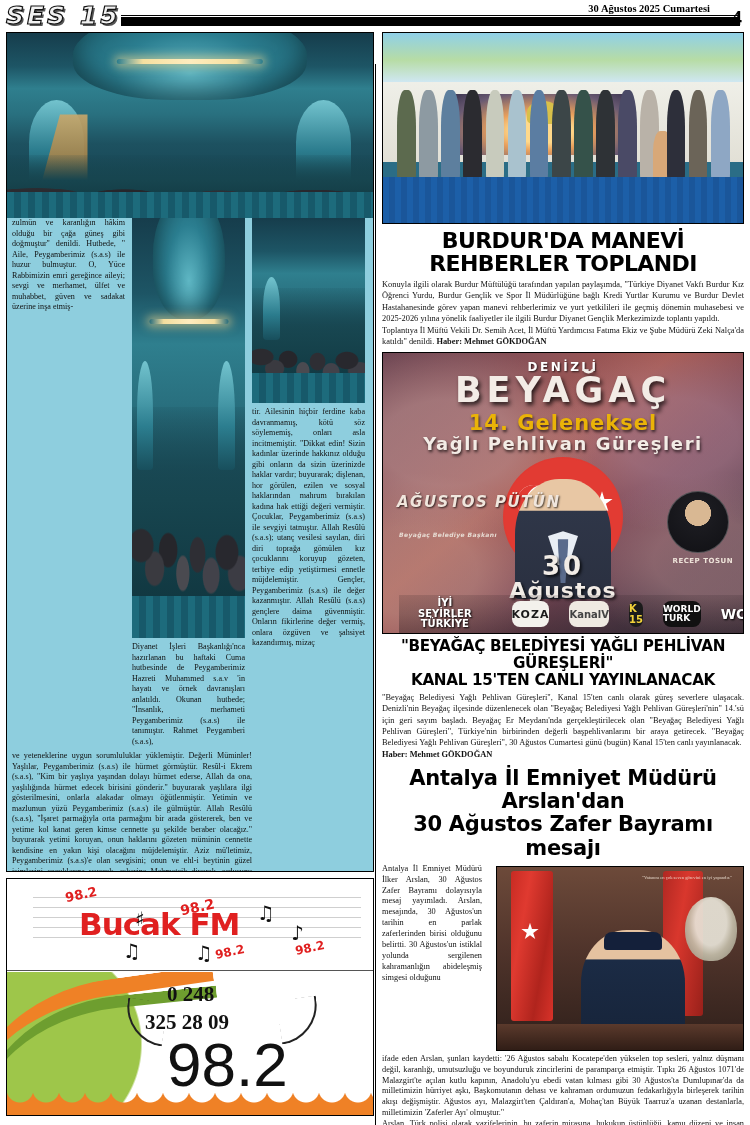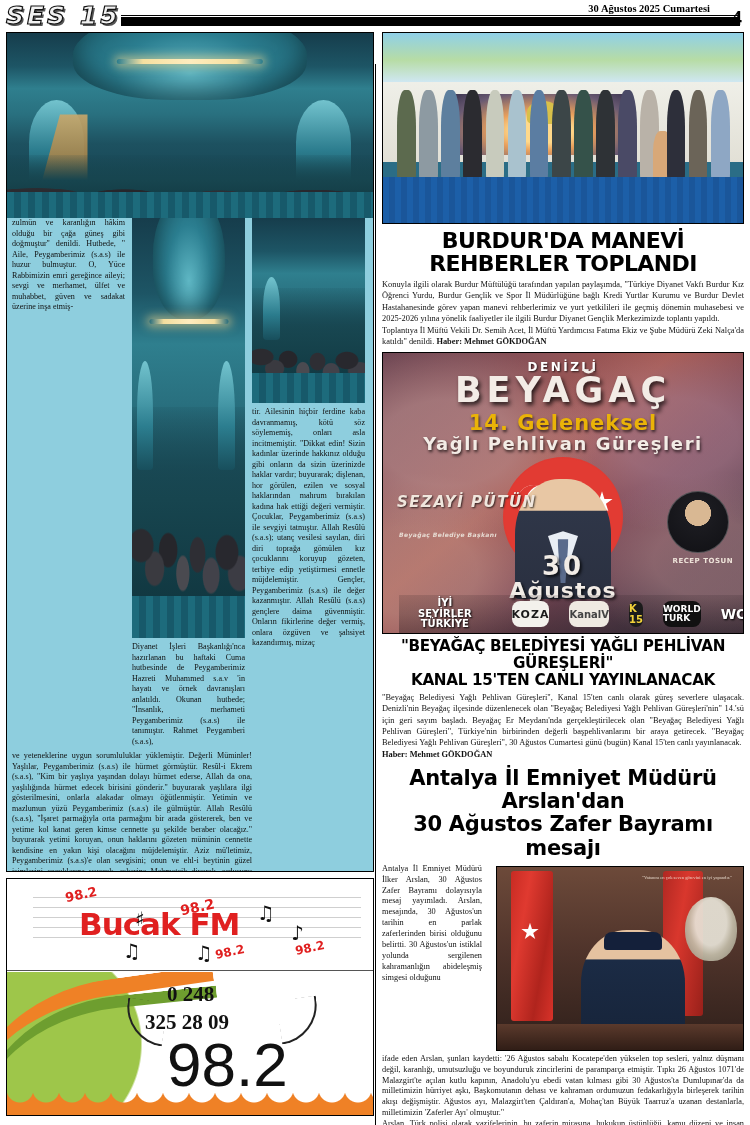--- a/index.html
+++ b/index.html
@@ -820,21 +820,21 @@
       <div class="p-sub1">14. Geleneksel</div>
       <div class="p-sub2">Yağlı Pehlivan Güreşleri</div>
       <div class="p-flagcircle">
         <div class="p-crescent"></div>
         <div class="p-star"></div>
       </div>
       <div class="p-mayor">
         <div class="p-shirt"></div>
         <div class="p-tie"></div>
       </div>
-      <div class="p-name">SEZAYİ PÜTÜN</div>
+      <div class="p-name">AĞUSTOS PÜTÜN</div>
       <div class="p-role">Beyağaç Belediye Başkanı</div>
       <div class="p-date">
         <span class="d1">30</span>
         <span class="d2">Ağustos</span>
       </div>
       <div class="p-guestcircle"></div>
       <div class="p-guestname">RECEP TOSUN</div>
       <div class="p-footer">
         <div class="p-foot-left">İYİ SEYİRLER TÜRKİYE</div>
         <div class="p-logo lg-red"></div>

